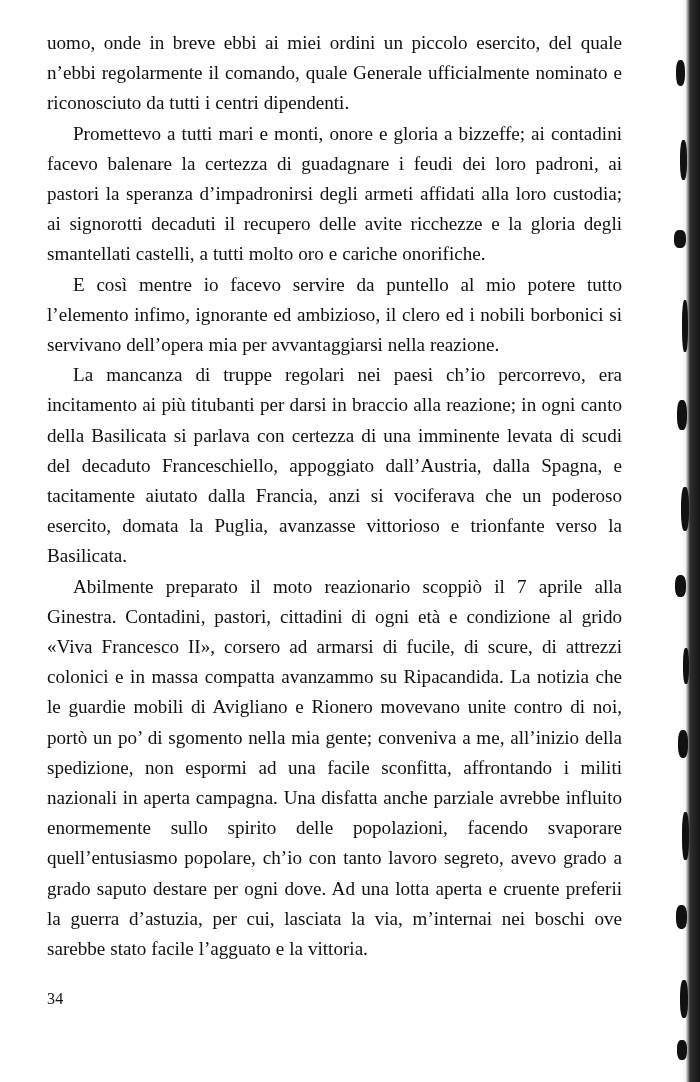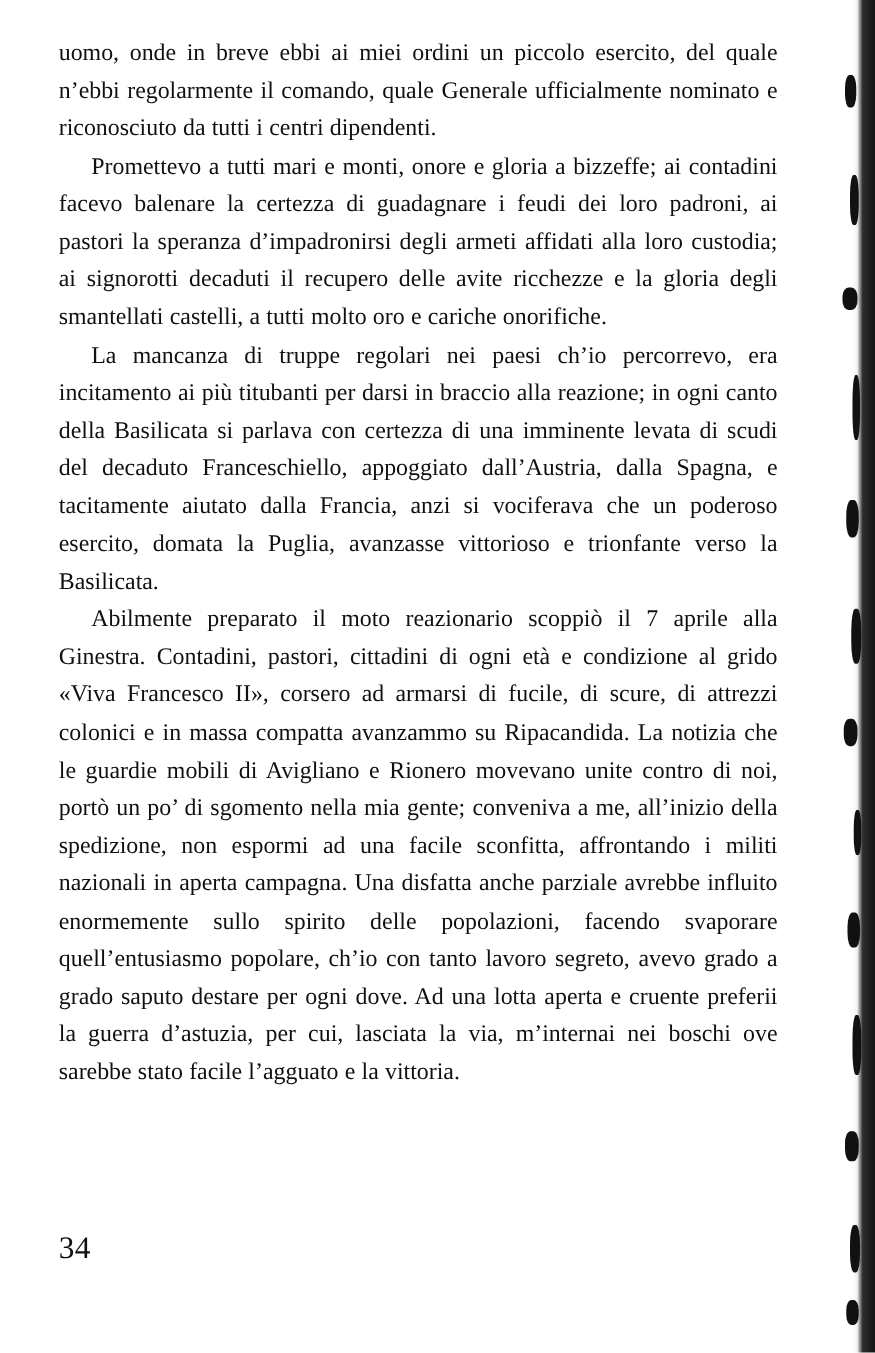--- a/index.html
+++ b/index.html
@@ -58,32 +58,33 @@
     word-spacing: 0.2px;
   }
   p.para.no-indent {
     text-indent: 0;
   }
 
   .folio {
     position: absolute;
     left: 47px;
     top: 988px;
-    font-size: 25px;
+    font-size: 16px;
     line-height: 22px;
     letter-spacing: 0.3px;
   }
 </style>
 </head>
 <body>
 
 <div class="page">
   <div class="text-column">
     <p class="para no-indent">uomo, onde in breve ebbi ai miei ordini un piccolo esercito, del quale n’ebbi regolarmente il comando, quale Generale ufficialmente nominato e riconosciuto da tutti i centri dipendenti.</p>
     <p class="para">Promettevo a tutti mari e monti, onore e gloria a bizzeffe; ai contadini facevo balenare la certezza di guadagnare i feudi dei loro padroni, ai pastori la speranza d’impadronirsi degli armeti affidati alla loro custodia; ai signorotti decaduti il recupero delle avite ricchezze e la gloria degli smantellati castelli, a tutti molto oro e cariche onorifiche.</p>
+    <p class="para">E così mentre io facevo servire da puntello al mio potere tutto l’elemento infimo, ignorante ed ambizioso, il clero ed i nobili borbonici si servivano dell’opera mia per avvantaggiarsi nella reazione.</p>
     <p class="para">La mancanza di truppe regolari nei paesi ch’io percorrevo, era incitamento ai più titubanti per darsi in braccio alla reazione; in ogni canto della Basilicata si parlava con certezza di una imminente levata di scudi del decaduto Franceschiello, appoggiato dall’Austria, dalla Spagna, e tacitamente aiutato dalla Francia, anzi si vociferava che un poderoso esercito, domata la Puglia, avanzasse vittorioso e trionfante verso la Basilicata.</p>
     <p class="para">Abilmente preparato il moto reazionario scoppiò il 7 aprile alla Ginestra. Contadini, pastori, cittadini di ogni età e condizione al grido «Viva Francesco II», corsero ad armarsi di fucile, di scure, di attrezzi colonici e in massa compatta avanzammo su Ripacandida. La notizia che le guardie mobili di Avigliano e Rionero movevano unite contro di noi, portò un po’ di sgomento nella mia gente; conveniva a me, all’inizio della spedizione, non espormi ad una facile sconfitta, affrontando i militi nazionali in aperta campagna. Una disfatta anche parziale avrebbe influito enormemente sullo spirito delle popolazioni, facendo svaporare quell’entusiasmo popolare, ch’io con tanto lavoro segreto, avevo grado a grado saputo destare per ogni dove. Ad una lotta aperta e cruente preferii la guerra d’astuzia, per cui, lasciata la via, m’internai nei boschi ove sarebbe stato facile l’agguato e la vittoria.</p>
   </div>
   <div class="folio">34</div>
 </div>
 
 <div class="scan-edge">
   <div class="speck" style="left:2px;  top:60px;  width:9px;  height:26px;"></div>
   <div class="speck" style="left:6px;  top:140px; width:7px;  height:40px;"></div>
   <div class="speck" style="left:0px;  top:230px; width:12px; height:18px;"></div>

